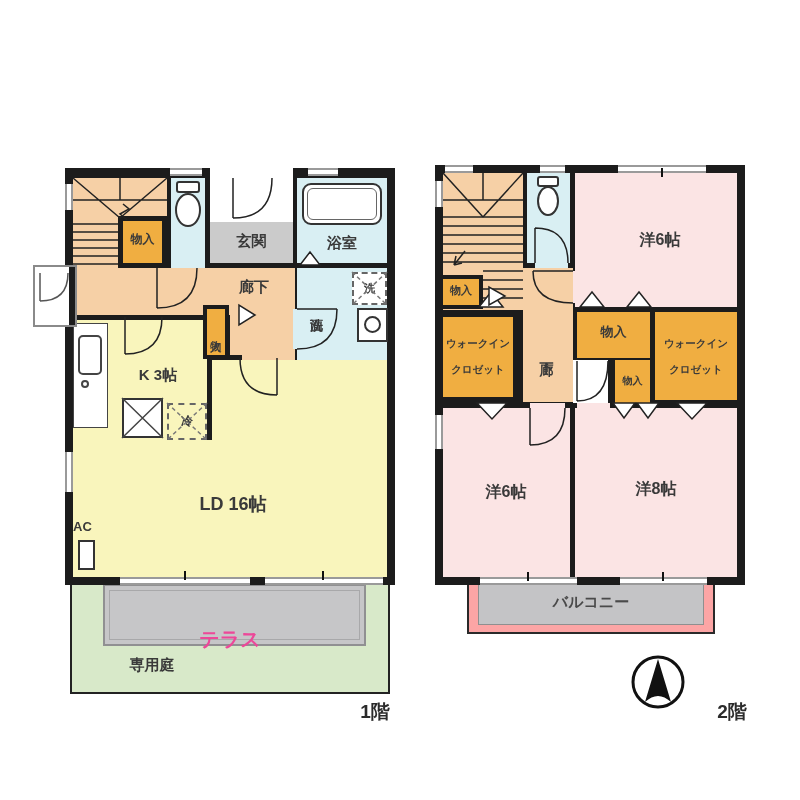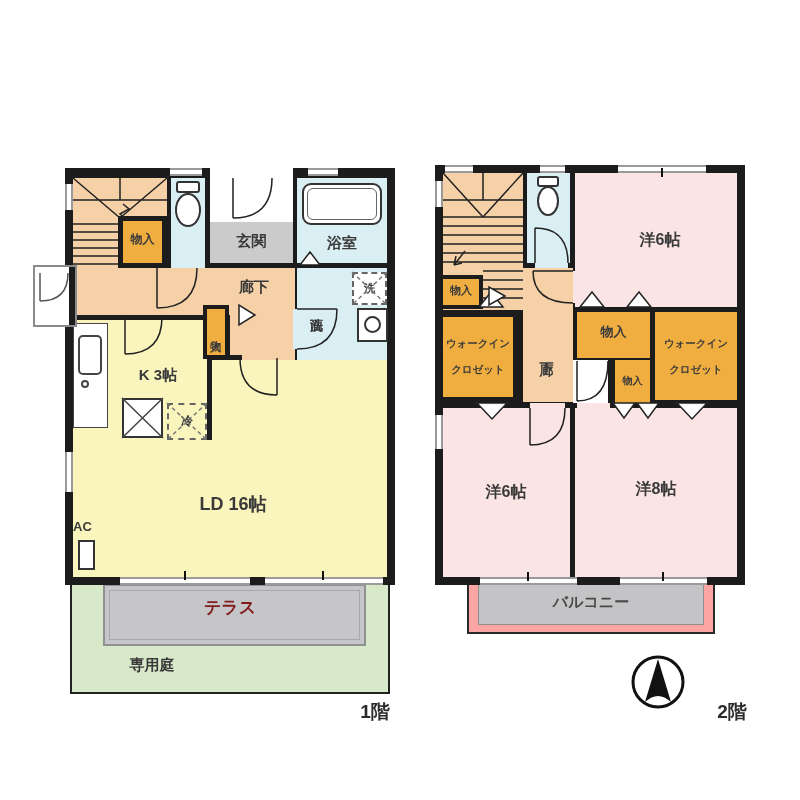--- a/index.html
+++ b/index.html
@@ -24,21 +24,21 @@
   .win-v{position:absolute;background:#fff;border-left:2px solid #9a9a9a;border-right:2px solid #9a9a9a}
   svg{position:absolute;left:0;top:0;pointer-events:none}
 </style>
 </head>
 <body>
 
 <div class="abs" style="left:70px;top:582px;width:320px;height:112px;background:#d8e9c9;border:2px solid #222"></div>
 <div class="abs" style="left:103px;top:584px;width:263px;height:62px;background:#c6c6c8;border:2px solid #909092">
   <div class="abs" style="left:4px;top:4px;right:4px;bottom:4px;border:1px solid #a8a8aa"></div>
 </div>
-<div class="lbl" style="left:180px;top:598px;width:100px;font-size:17px;color:#7f1d1d">テラス</div>
+<div class="lbl" style="left:180px;top:628px;width:100px;font-size:20px;color:#ec4899">テラス</div>
 <div class="lbl" style="left:112px;top:656px;width:80px;font-size:15px">専用庭</div>
 
 <div class="abs" style="left:467px;top:577px;width:248px;height:57px;background:#fca5a5;border:2px solid #2a2a2a">
   <div class="abs" style="left:9px;top:2px;width:226px;height:44px;background:#c4c4c6;border:1px solid #8f8f8f"></div>
   <div class="lbl" style="left:60px;top:14px;width:124px;font-size:15px;color:#4a4a4a">バルコニー</div>
 </div>
 
 <div class="floor" style="left:65px;top:168px;width:330px;height:417px">
 
   <div class="room tan" style="left:8px;top:10px;width:94px;height:90px"></div>

